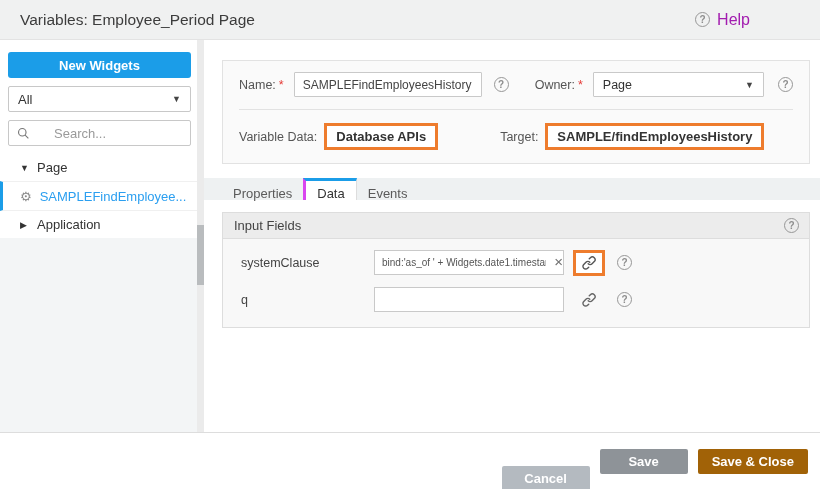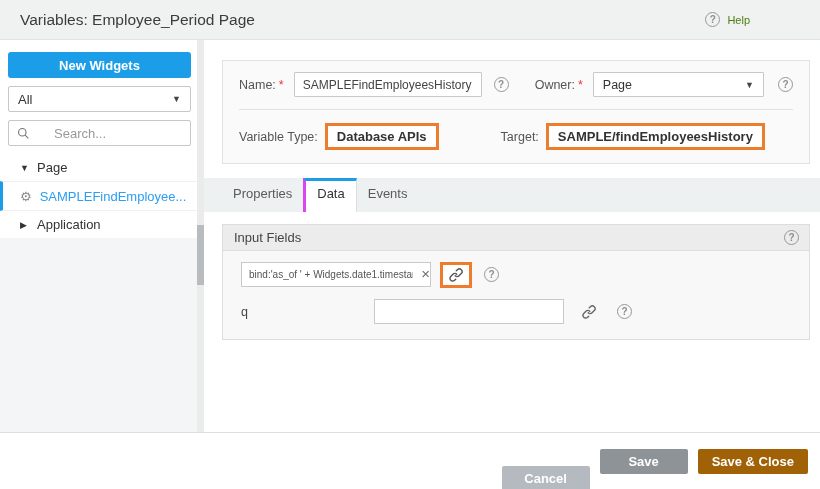--- a/index.html
+++ b/index.html
@@ -5,21 +5,21 @@
   * { margin:0; padding:0; box-sizing:border-box; }
   html,body { width:820px; height:489px; overflow:hidden; background:#fff;
     font-family:"Liberation Sans","DejaVu Sans",sans-serif; }
   .app { width:820px; height:489px; display:flex; flex-direction:column; background:#fff; }
 
   
   .header { height:40px; flex:0 0 40px; background:#f0f1f1; border-bottom:1px solid #e3e3e3;
     display:flex; align-items:center; padding:0 70px 0 20px; }
   .header-title { font-size:15.5px; color:#3c3c3c; }
   .help-group { margin-left:auto; display:flex; align-items:center; gap:7px; cursor:pointer; }
-  .help-label { font-size:11px; color:#4d7c0f; }
+  .help-label { font-size:16px; color:#a21caf; }
 
   .qicon { width:15px; height:15px; border:1px solid #979797; border-radius:50%;
     color:#8d8d8d; font-size:10px; line-height:13px; text-align:center; font-weight:bold;
     display:inline-block; flex:0 0 15px; }
 
   
   .content { flex:1; display:flex; min-height:0; }
 
   
   .sidebar { width:197px; flex:0 0 197px; background:#fff; display:flex; flex-direction:column; }
@@ -63,21 +63,21 @@
     font-size:12.5px; color:#333; cursor:pointer; }
   .owner-select .sel-caret { margin-left:auto; font-size:9px; color:#444; }
   .ml12 { margin-left:12px; } .ml14 { margin-left:14px; }
   .owner-label { margin-left:26px; }
   .panel-divider { border:none; border-top:1px solid #e2e2e2; margin:12px 0 13px 0; }
   .orange-box { border:3px solid #ee7c2d; background:#fff; padding:3px 9px; font-size:13px;
     font-weight:bold; color:#333; margin-left:7px; white-space:nowrap; }
   .target-label { margin-left:62px; }
 
   
-  .tabbar { margin-top:14px; height:34px; background:#eef1f2; display:flex; padding-left:18px; }
+  .tabbar { margin-top:14px; height:22px; background:#eef1f2; display:flex; padding-left:18px; }
   .tab { padding:0 11px; line-height:31px; font-size:13px; color:#5a5a5a; cursor:pointer; }
   .tab.active { background:#fff; border-top:3px solid #1b9de8; border-left:3px solid #d946ef;
     border-right:1px solid #ddd; line-height:26px; color:#333; }
 
   
   .section { margin:12px 10px 0 18px; border:1px solid #ddd; }
   .section-header { height:26px; background:#ececec; border-bottom:1px solid #ddd; display:flex;
     align-items:center; padding:0 10px 0 11px; font-size:13px; color:#444; }
   .section-header .qicon { margin-left:auto; }
   .section-body { background:#f8f8f8; padding:5px 0 9px 0; }
@@ -168,41 +168,42 @@
           <div class="owner-select">
             <span>Page</span>
             <span class="sel-caret">▼</span>
           </div>
           <span class="qicon ml14">?</span>
         </div>
 
         <hr class="panel-divider">
 
         <div class="frow">
-          <span class="flabel">Variable Type:</span>
+          <span class="flabel">Variable Data:</span>
           <span class="orange-box">Database APIs</span>
           <span class="flabel target-label">Target:</span>
           <span class="orange-box">SAMPLE/findEmployeesHistory</span>
         </div>
       </div>
 
       <div class="tabbar">
         <div class="tab">Properties</div>
         <div class="tab active">Data</div>
         <div class="tab">Events</div>
       </div>
 
       <div class="section">
         <div class="section-header">
           <span>Input Fields</span>
           <span class="qicon">?</span>
         </div>
         <div class="section-body">
 
           <div class="field-row">
+            <span class="field-label">systemClause</span>
             <div class="field-input-wrap">
               <input type="text" value="bind:'as_of ' + Widgets.date1.timestam" style="">
               <span class="clear-x">×</span>
             </div>
             <div class="link-wrap highlight">
               <svg width="16" height="16" viewBox="0 0 24 24">
                 <path d="M10.8 13.2a4.1 4.1 0 0 0 5.8 0l3.3-3.3a4.1 4.1 0 1 0-5.8-5.8l-1.7 1.7" fill="none" stroke="#555" stroke-width="2.1" stroke-linecap="round"></path>
                 <path d="M13.2 10.8a4.1 4.1 0 0 0-5.8 0l-3.3 3.3a4.1 4.1 0 1 0 5.8 5.8l1.7-1.7" fill="none" stroke="#555" stroke-width="2.1" stroke-linecap="round"></path>
               </svg>
             </div>

